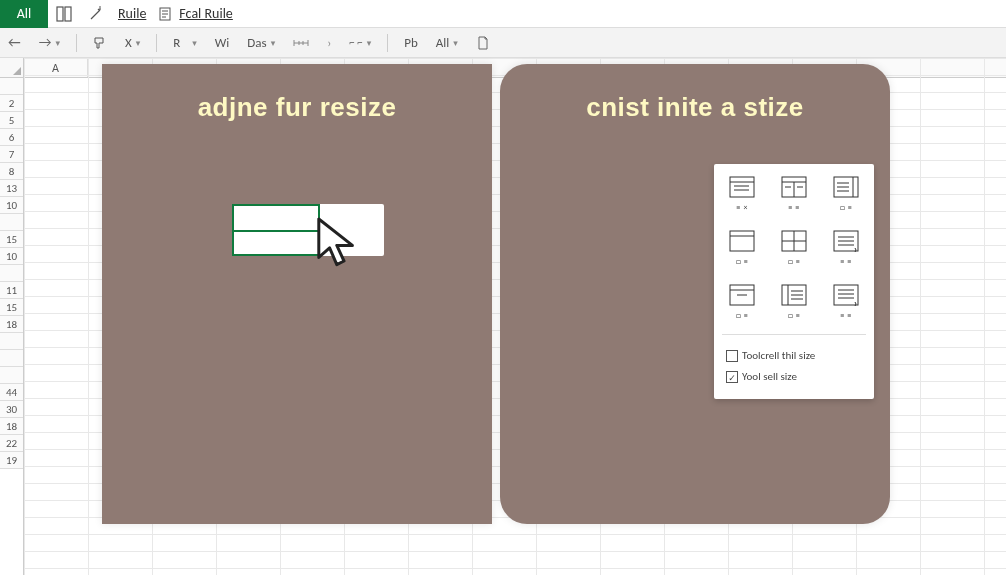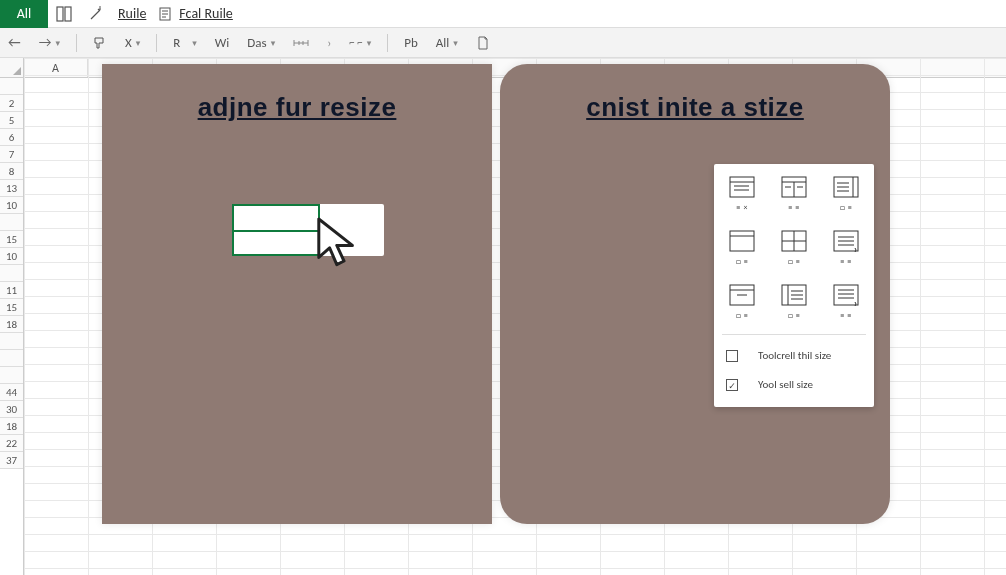--- a/index.html
+++ b/index.html
@@ -27,36 +27,36 @@
   .cols { height: 20px; display: flex; background: #fafafa; border-bottom: 1px solid #ccc; }
   .col-h { width: 64px; border-right: 1px solid #ddd; font-size: 12px; color: #555; text-align: center; line-height: 20px; }
   .sheet { flex: 1; position: relative; }
   .sheet-grid { position: absolute; inset: 0; }
   .gridlines { position: absolute; inset: 0; background-image: linear-gradient(to right,#e8e8e8 1px,transparent 1px),linear-gradient(to bottom,#e8e8e8 1px,transparent 1px); background-size: 64px 17px; }
 
   
   .panel { position: absolute; top: 64px; width: 390px; height: 460px; background: #8f7a73; box-shadow: 0 0 8px rgba(0,0,0,.1); }
   .panel.left { left: 102px; }
   .panel.right { left: 500px; border-radius: 27px; }
-  .panel-title { color: #0f172a; font-size: 26px; font-weight: 600; text-align: center; margin-top: 28px; letter-spacing: 0.5px; font-family: 'Arial Rounded MT Bold', Arial, sans-serif; text-decoration: underline; }
+  .panel-title { color: #fef9c3; font-size: 26px; font-weight: 600; text-align: center; margin-top: 28px; letter-spacing: 0.5px; font-family: 'Arial Rounded MT Bold', Arial, sans-serif; }
 
   
   .cell-demo { position: absolute; top: 140px; left: 130px; width: 152px; height: 52px; background: #fff; border-radius: 2px; }
   .green-cells { position: absolute; left: 0; top: 0; width: 88px; height: 52px; border: 2px solid #0f7b3e; }
   .green-mid { position: absolute; left: 0; top: 50%; width: 100%; border-top: 2px solid #0f7b3e; }
   .cursor-svg { position: absolute; left: 212px; top: 150px; width: 48px; height: 58px; }
 
   
   .popup { position: absolute; right: 16px; top: 100px; width: 160px; background: #fff; border-radius: 2px; padding: 12px 10px; box-shadow: 0 2px 6px rgba(0,0,0,.2); }
   .icon-grid { display: grid; grid-template-columns: repeat(3,1fr); gap: 18px 16px; margin-bottom: 14px; }
   .icon-cell { display: flex; flex-direction: column; align-items: center; gap: 4px; cursor: pointer; }
   .icon-box { width: 26px; height: 22px; }
   .icon-lines { display: flex; gap: 3px; align-items: center; font-size: 8px; color: #444; }
   .popup-divider { height: 1px; background: #ddd; margin: 4px -2px 10px; }
-  .popup-row { display: flex; align-items: flex-end; gap: 20px; font-size: 11px; color: #444; padding: 4px 2px; cursor: pointer; margin-top: 8px; }
+  .popup-row { display: flex; align-items: flex-end; gap: 4px; font-size: 11px; color: #444; padding: 4px 2px; cursor: pointer; }
   .checkbox { width: 12px; height: 12px; border: 1px solid #555; display: inline-flex; align-items: center; justify-content: center; font-size: 9px; }
 </style>
 </head>
 <body>
 
 <div class="titlebar">
   <div class="all-btn">All</div>
   <div class="title-icon">
     <svg width="16" height="16" viewBox="0 0 16 16">
         <rect x="1" y="1" width="6" height="14" fill="none" stroke="#555" stroke-width="1.2"></rect>
@@ -151,21 +151,21 @@
     <div class="row-h">11</div>
     <div class="row-h">15</div>
     <div class="row-h">18</div>
     <div class="row-h"></div>
     <div class="row-h"></div>
     <div class="row-h"></div>
     <div class="row-h">44</div>
     <div class="row-h">30</div>
     <div class="row-h">18</div>
     <div class="row-h">22</div>
-    <div class="row-h">37</div>
+    <div class="row-h">19</div>
   </div>
   <div class="sheet">
     <div class="cols">
       <div class="col-h">A</div>
     </div>
     <div class="sheet-grid">
       <div class="gridlines"></div>
     </div>
   </div>
 </div>

